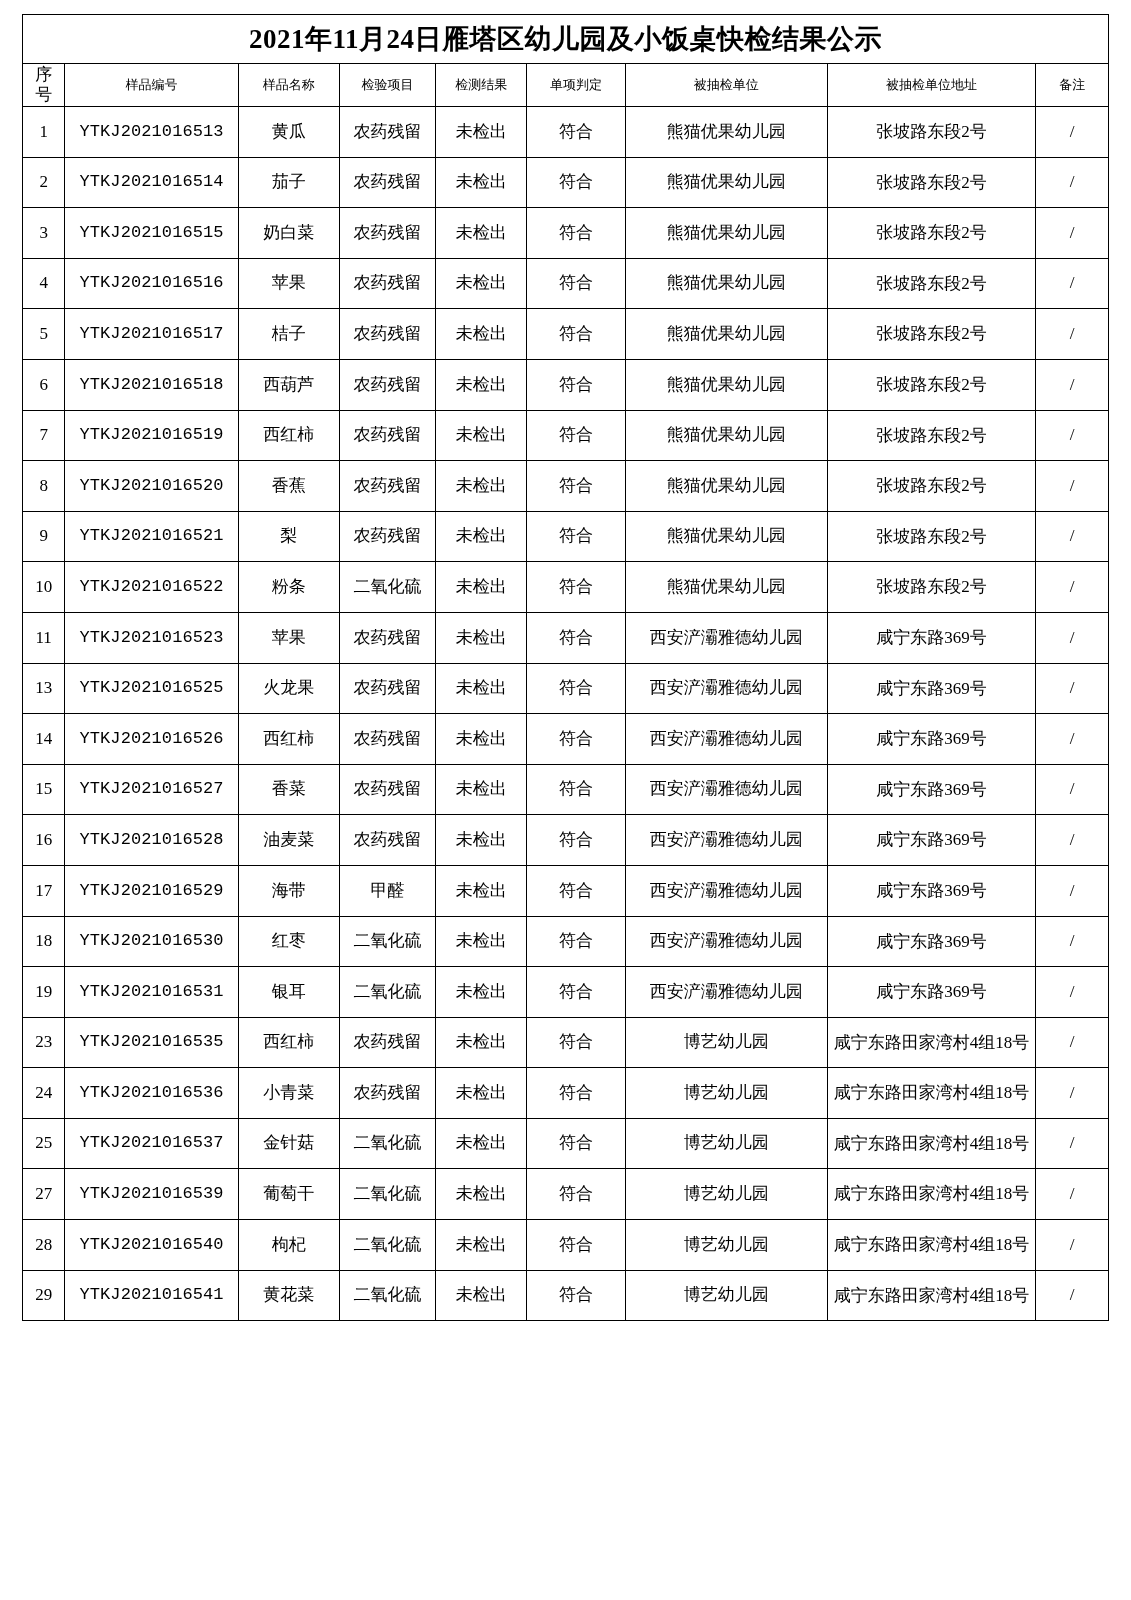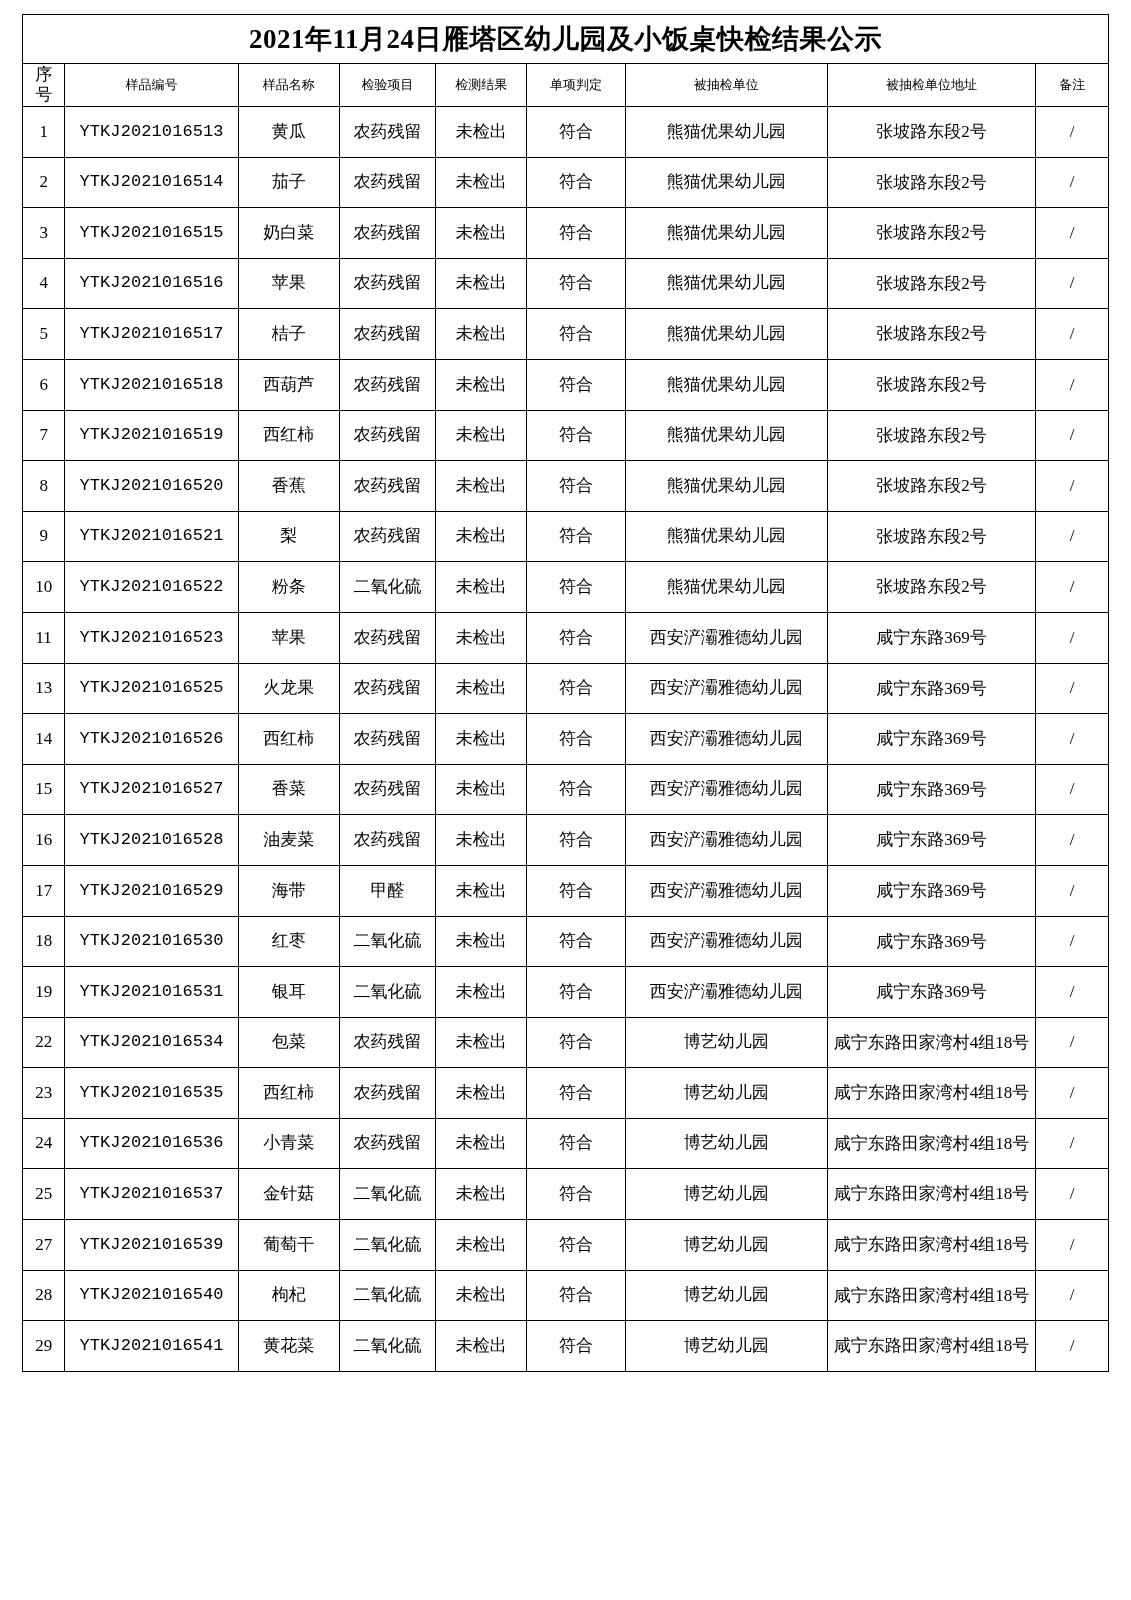--- a/index.html
+++ b/index.html
@@ -334,33 +334,20 @@
           <td>二氧化硫</td>
           <td>未检出</td>
           <td>符合</td>
           <td>西安浐灞雅德幼儿园</td>
           <td>
             <span class="addr-wrap">咸宁东路369号</span>
           </td>
           <td>/</td>
         </tr>
         <tr class="body-row">
-          <td>22</td>
-          <td class="mono-code">YTKJ2021016534</td>
-          <td>包菜</td>
-          <td>农药残留</td>
-          <td>未检出</td>
-          <td>符合</td>
-          <td>博艺幼儿园</td>
-          <td>
-            <span class="addr-wrap">咸宁东路田家湾村4组18号</span>
-          </td>
-          <td>/</td>
-        </tr>
-        <tr class="body-row">
           <td>23</td>
           <td class="mono-code">YTKJ2021016535</td>
           <td>西红柿</td>
           <td>农药残留</td>
           <td>未检出</td>
           <td>符合</td>
           <td>博艺幼儿园</td>
           <td>
             <span class="addr-wrap">咸宁东路田家湾村4组18号</span>
           </td>

